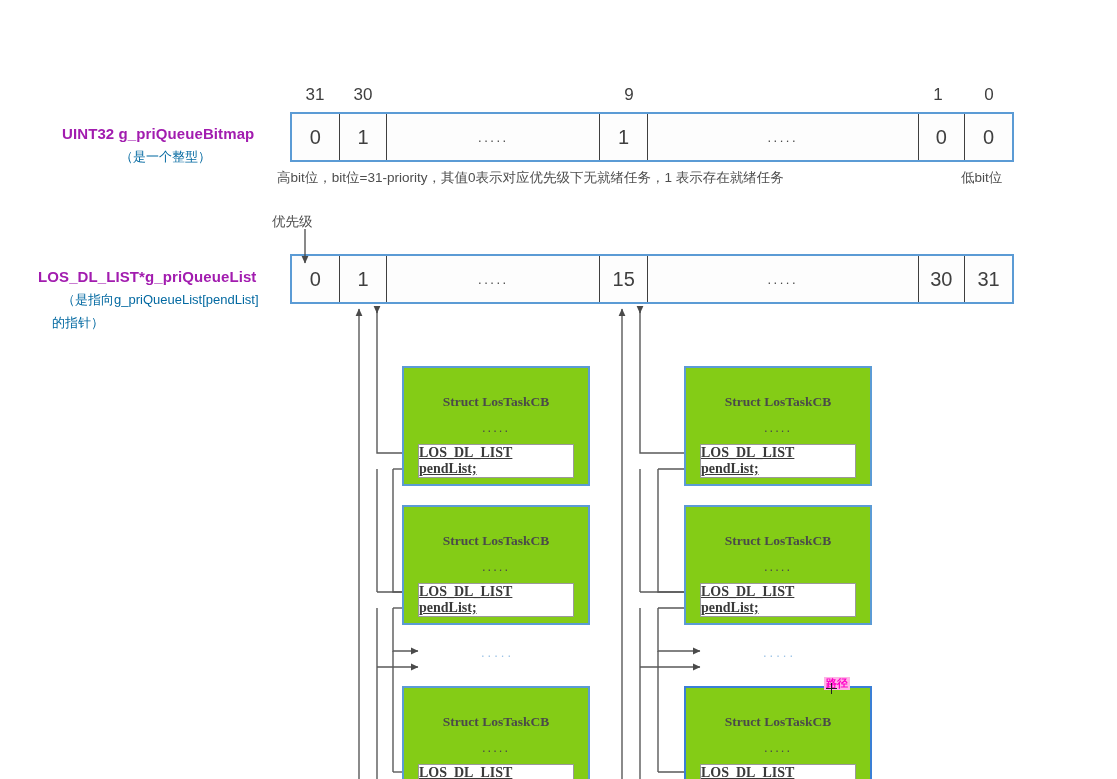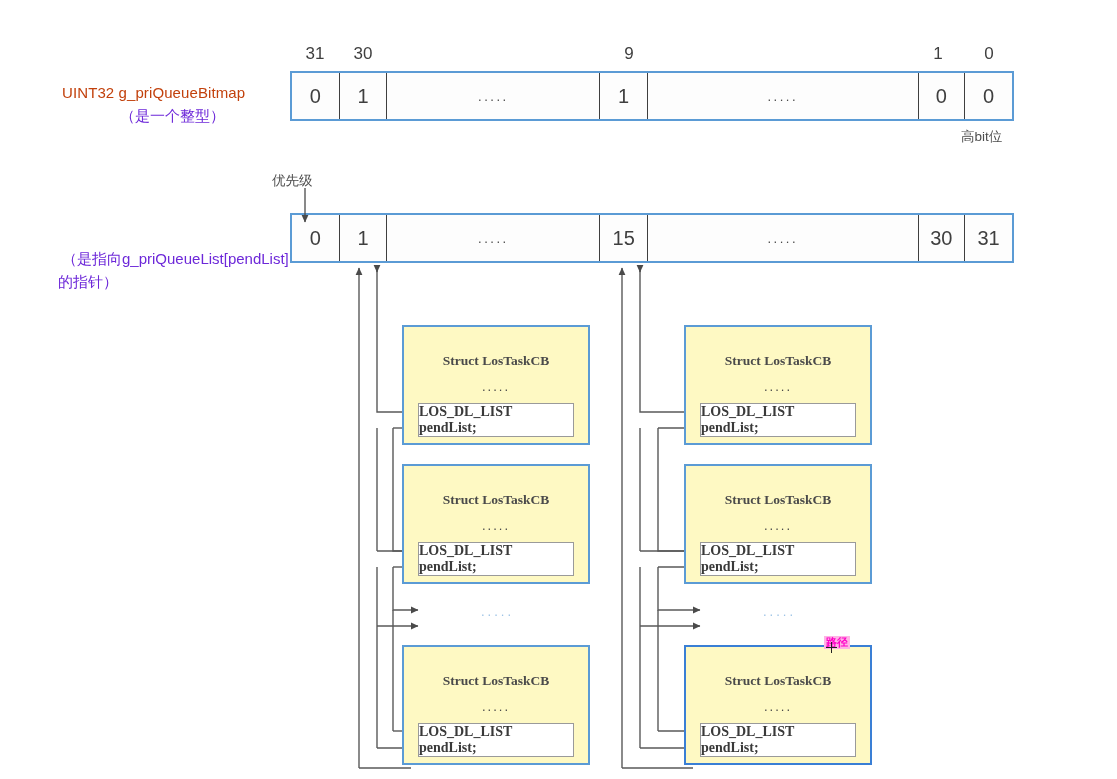--- a/index.html
+++ b/index.html
@@ -3,31 +3,31 @@
 <meta charset="utf-8">
 <style>
   html,body{margin:0;padding:0;}
   body{
     width:1117px;height:779px;
     background:#ffffff;
     font-family:"Liberation Sans","DejaVu Sans",sans-serif;
     color:#404040;
     overflow:hidden;
   }
-  #root{position:relative;width:1117px;height:646px;}
+  #root{position:relative;width:1117px;height:646px;margin-top:41px;}
 
   .abs{position:absolute;}
 
   
   .lbl-main{
-    font-size:15px;font-weight:normal;color:#c2410c;
+    font-size:15px;font-weight:bold;color:#a21caf;
     letter-spacing:.1px;white-space:nowrap;
   }
   .lbl-sub{
-    font-size:15px;color:#6d28d9;white-space:nowrap;
+    font-size:13px;color:#0369a1;white-space:nowrap;
   }
 
   
   .ruler-num{
     font-size:17px;color:#3f3f3f;text-align:center;
   }
 
   
   .arr-wrap{
     position:absolute;
@@ -51,40 +51,41 @@
   }
 
   
   .pri-txt{font-size:13.5px;color:#4d4d4d;white-space:nowrap;}
 
   
   .tcb{
     position:absolute;
     box-sizing:border-box;
     border:2px solid #5b9bd5;
-    background:#fef9c3;
+    background:#84cc16;
   }
   .tcb.sel{border:2px solid #3a7fd5;}
   .tcb-title{
     position:absolute;left:0;right:0;top:26px;
     text-align:center;font-size:13.5px;font-weight:bold;color:#4a4a4a;
     font-family:"Liberation Serif","DejaVu Serif",serif;
   }
   .tcb-dots{
     position:absolute;left:0;right:0;top:52px;
     text-align:center;font-size:13px;letter-spacing:2px;color:#4a4a4a;
   }
   .pend{
     position:absolute;left:14px;right:14px;top:76px;height:34px;
     box-sizing:border-box;
     border:1px solid #9a9a9a;
     background:#fff;
     display:flex;align-items:center;justify-content:center;
     font-size:14px;font-weight:bold;color:#3a3a3a;
     font-family:"Liberation Serif","DejaVu Serif",serif;
+    text-decoration:underline;
   }
 
   
   .row-dots{
     position:absolute;font-size:13px;letter-spacing:3px;
     color:#9dc3e6;
   }
 
   
   svg.wires{position:absolute;left:0;top:0;width:1117px;height:779px;pointer-events:none;}
@@ -126,26 +127,28 @@
   <div class="arr-wrap" style="left:290px;top:71px;width:724px;height:50px;">
     <div class="cell" style="width:48px;">0</div>
     <div class="cell" style="width:48px;">1</div>
     <div class="cell dots" style="width:214px;">.....</div>
     <div class="cell" style="width:48px;">1</div>
     <div class="cell dots" style="width:272px;">.....</div>
     <div class="cell" style="width:47px;">0</div>
     <div class="cell" style="width:47px;">0</div>
   </div>
 
-  <div class="abs cap" style="left:961px;top:128px;">高bit位</div>
+  <div class="abs cap" style="left:277px;top:128px;">高bit位，bit位=31-priority，其值0表示对应优先级下无就绪任务，1 表示存在就绪任务</div>
+  <div class="abs cap" style="left:961px;top:128px;">低bit位</div>
 
   <div class="abs pri-txt" style="left:272px;top:172px;">优先级</div>
 
+  <div class="abs lbl-main" style="left:38px;top:227px;">LOS_DL_LIST*g_priQueueList</div>
   <div class="abs lbl-sub" style="left:62px;top:250px;">（是指向g_priQueueList[pendList]</div>
-  <div class="abs lbl-sub" style="left:58px;top:273px;">的指针）</div>
+  <div class="abs lbl-sub" style="left:52px;top:273px;">的指针）</div>
 
   <div class="arr-wrap" style="left:290px;top:213px;width:724px;height:50px;">
     <div class="cell" style="width:48px;">0</div>
     <div class="cell" style="width:48px;">1</div>
     <div class="cell dots" style="width:214px;">.....</div>
     <div class="cell" style="width:48px;">15</div>
     <div class="cell dots" style="width:272px;">.....</div>
     <div class="cell" style="width:47px;">30</div>
     <div class="cell" style="width:47px;">31</div>
   </div>

